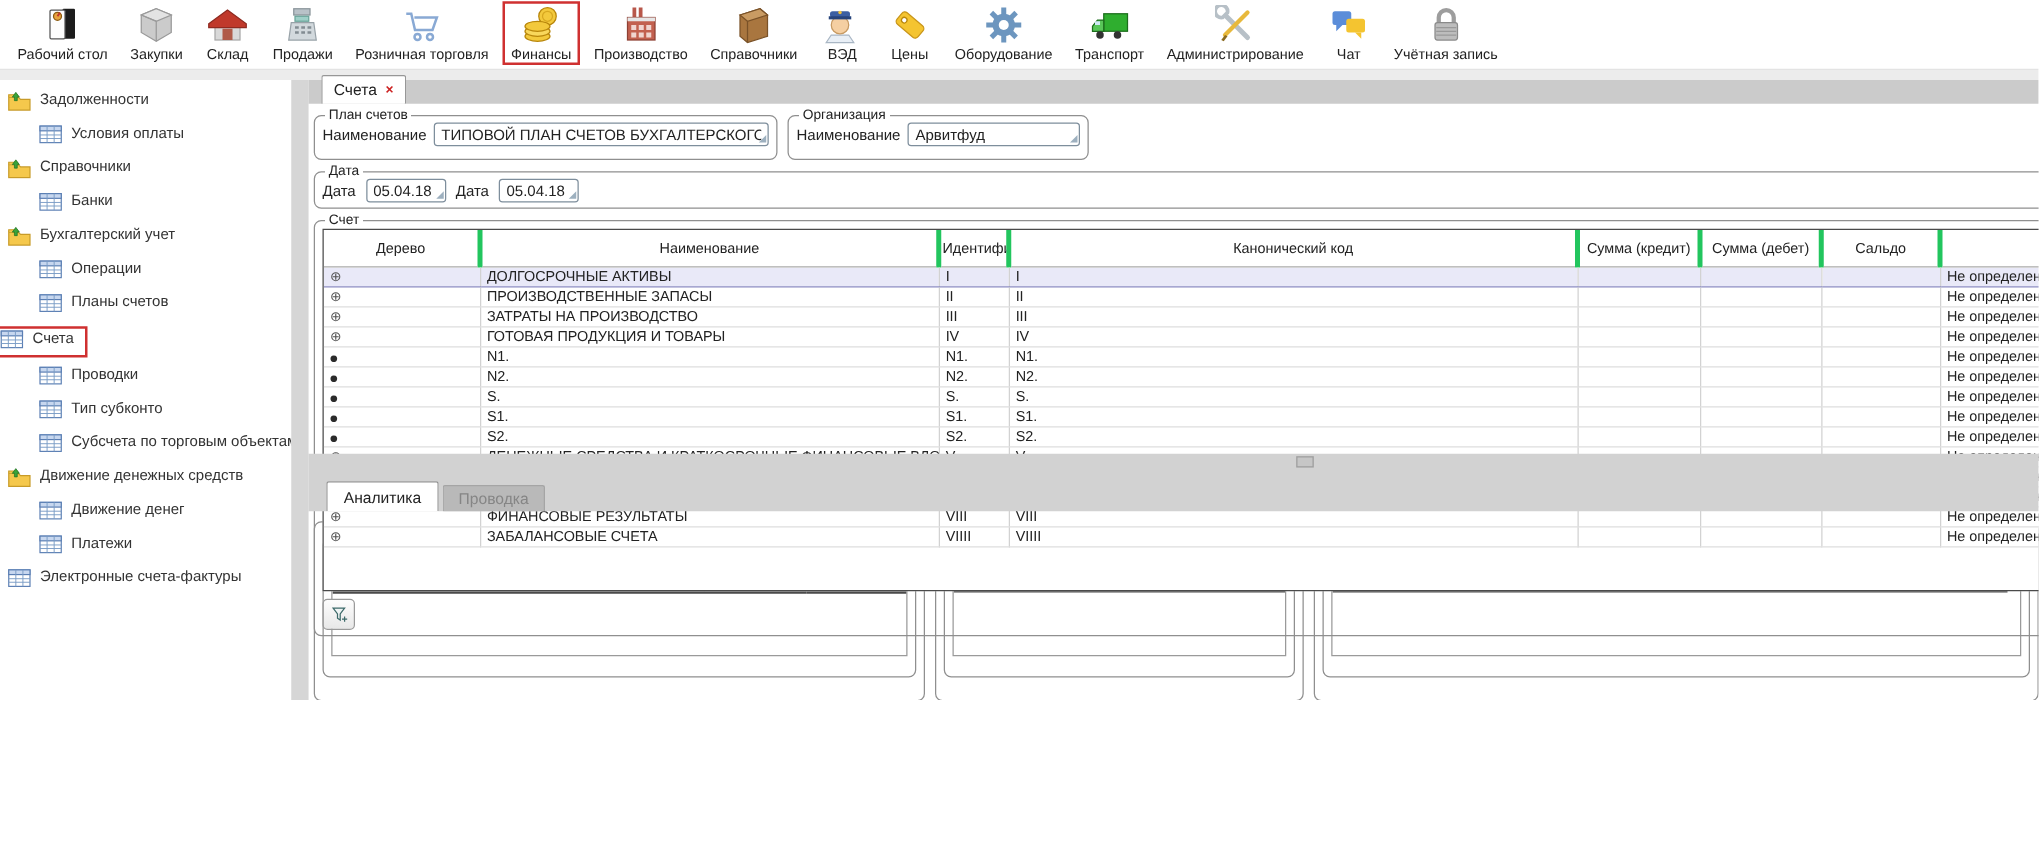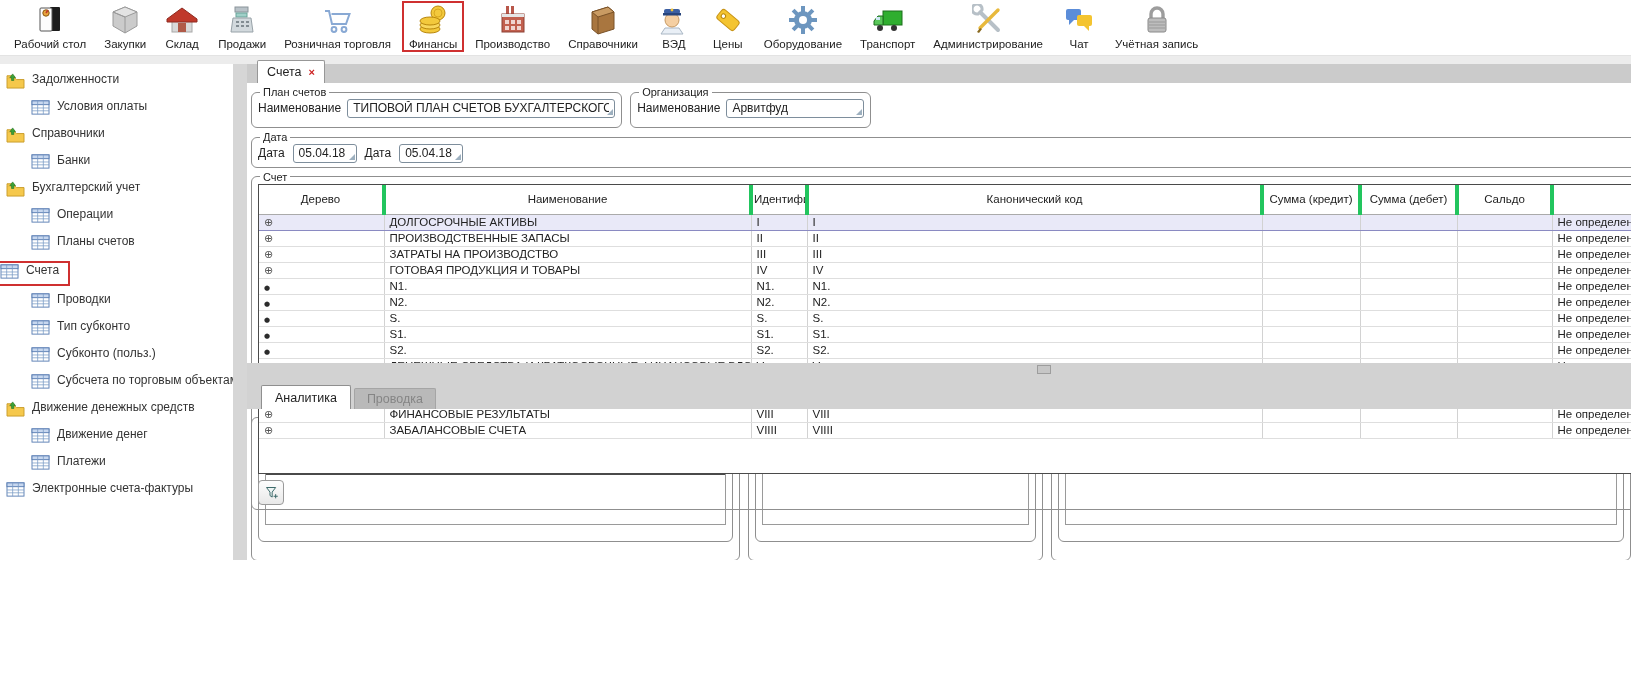--- a/index.html
+++ b/index.html
@@ -391,30 +391,20 @@
           </div></div>
         <div class="sb-row"><div class="sb-item lvl1">
             <span class="sb-ico">
               <svg viewBox="0 0 20 18">
                 <rect x="1" y="2" width="18" height="14" fill="#fff" stroke="#5b7fb4"></rect>
                 <rect x="1" y="2" width="18" height="4" fill="#c7d7ef" stroke="#5b7fb4"></rect>
                 <path d="M1 9.5 h18 M1 12.5 h18 M7 2 v14 M13 2 v14" stroke="#7a9cc6" stroke-width="0.8"></path>
               </svg>
             </span>
             <span class="sb-label">Тип субконто</span>
-          </div></div>
-        <div class="sb-row"><div class="sb-item lvl1">
-            <span class="sb-ico">
-              <svg viewBox="0 0 20 18">
-                <rect x="1" y="2" width="18" height="14" fill="#fff" stroke="#5b7fb4"></rect>
-                <rect x="1" y="2" width="18" height="4" fill="#c7d7ef" stroke="#5b7fb4"></rect>
-                <path d="M1 9.5 h18 M1 12.5 h18 M7 2 v14 M13 2 v14" stroke="#7a9cc6" stroke-width="0.8"></path>
-              </svg>
-            </span>
-            <span class="sb-label">Субконто (польз.)</span>
           </div></div>
         <div class="sb-row"><div class="sb-item lvl1">
             <span class="sb-ico">
               <svg viewBox="0 0 20 18">
                 <rect x="1" y="2" width="18" height="14" fill="#fff" stroke="#5b7fb4"></rect>
                 <rect x="1" y="2" width="18" height="4" fill="#c7d7ef" stroke="#5b7fb4"></rect>
                 <path d="M1 9.5 h18 M1 12.5 h18 M7 2 v14 M13 2 v14" stroke="#7a9cc6" stroke-width="0.8"></path>
               </svg>
             </span>
             <span class="sb-label">Субсчета по торговым объектам</span>

